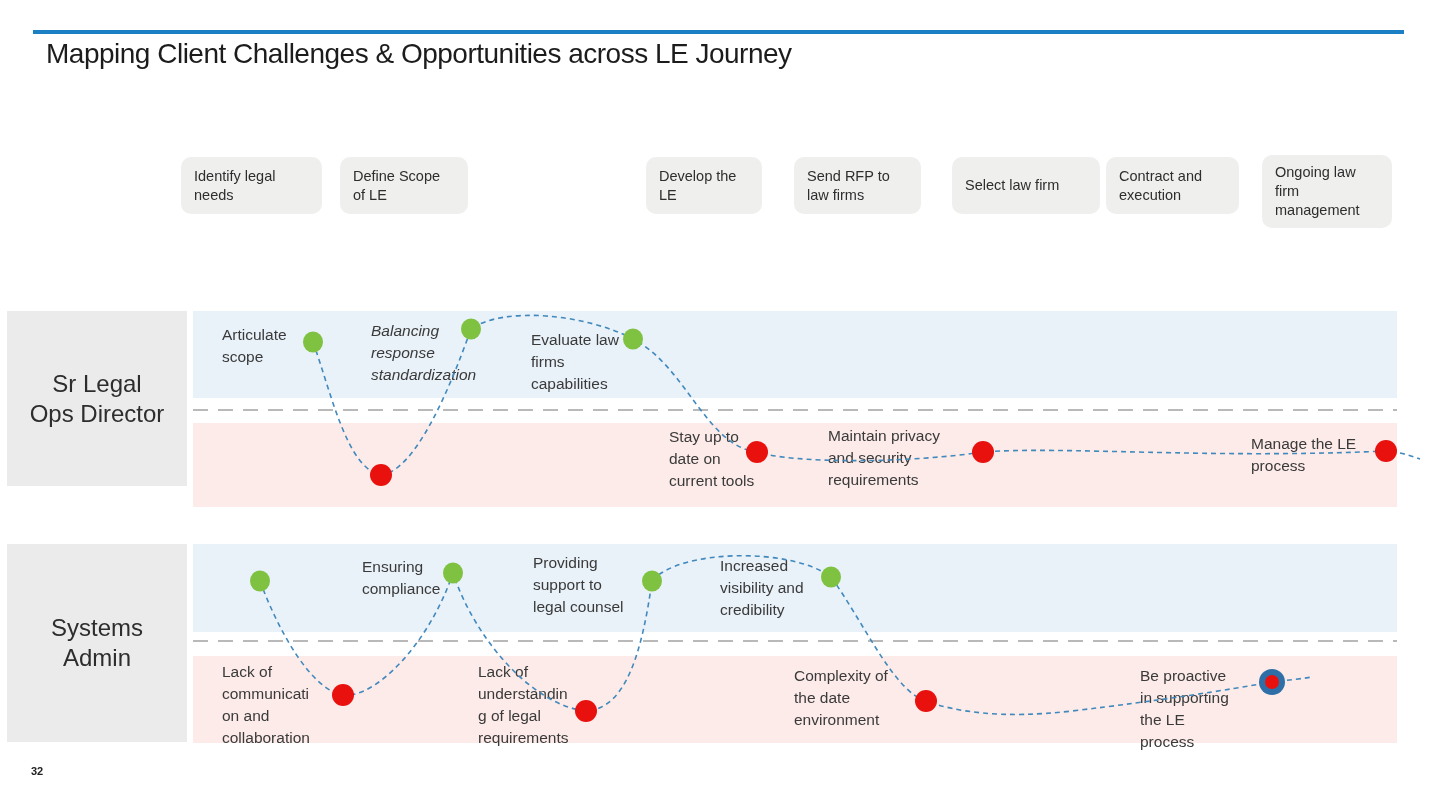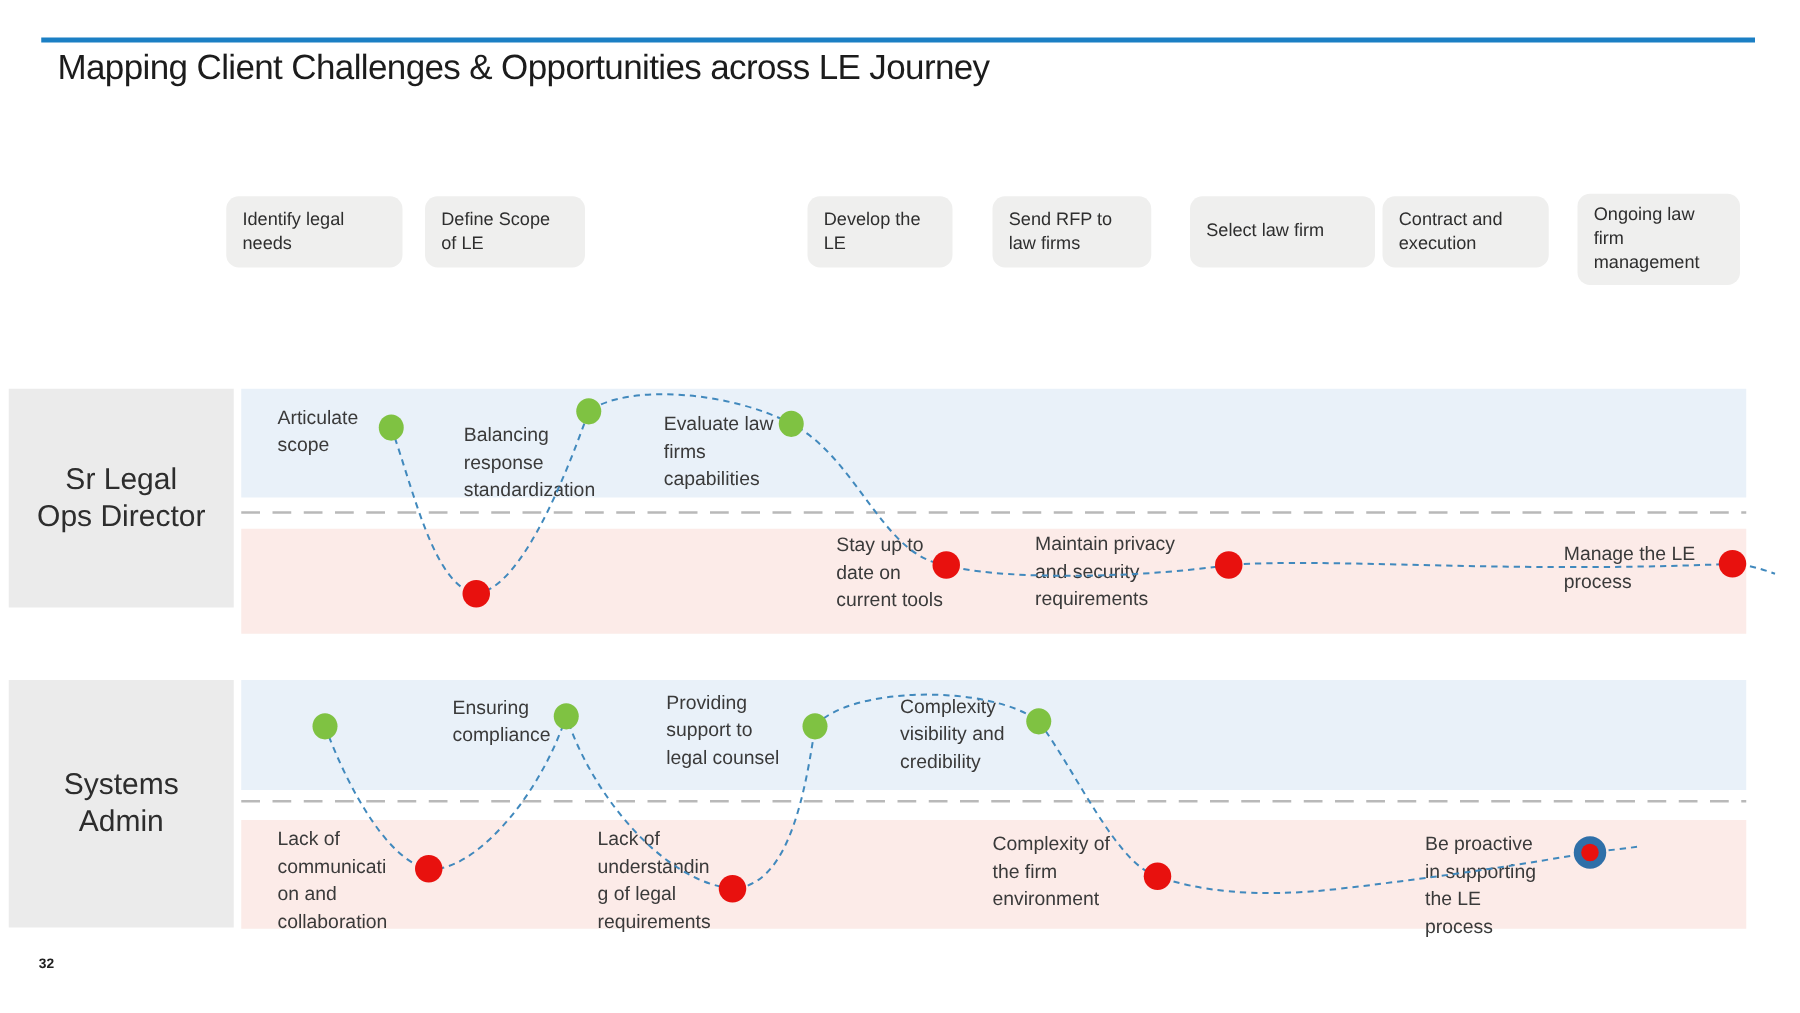--- a/index.html
+++ b/index.html
@@ -116,21 +116,21 @@
     <div>Admin</div>
   </div>
   <div class="band pos lane2-pos"></div>
   <div class="band neg lane2-neg"></div>
 
   <div id="labels-layer">
       <div class="pt-label" style="left: 222px; top: 324px;">
         <div>Articulate</div>
         <div>scope</div>
       </div>
-      <div class="pt-label" style="left: 371px; top: 338px;">
+      <div class="pt-label" style="left: 371px; top: 320px; font-style: italic;">
         <div>Balancing</div>
         <div>response</div>
         <div>standardization</div>
       </div>
       <div class="pt-label" style="left: 531px; top: 329px;">
         <div>Evaluate law</div>
         <div>firms</div>
         <div>capabilities</div>
       </div>
       <div class="pt-label" style="left: 669px; top: 426px;">
@@ -162,27 +162,27 @@
         <div>understandin</div>
         <div>g of legal</div>
         <div>requirements</div>
       </div>
       <div class="pt-label" style="left: 533px; top: 552px;">
         <div>Providing</div>
         <div>support to</div>
         <div>legal counsel</div>
       </div>
       <div class="pt-label" style="left: 720px; top: 555px;">
-        <div>Complexity</div>
+        <div>Increased</div>
         <div>visibility and</div>
         <div>credibility</div>
       </div>
       <div class="pt-label" style="left: 794px; top: 665px;">
         <div>Complexity of</div>
-        <div>the firm</div>
+        <div>the date</div>
         <div>environment</div>
       </div>
       <div class="pt-label" style="left: 1140px; top: 665px;">
         <div>Be proactive</div>
         <div>in supporting</div>
         <div>the LE</div>
         <div>process</div>
       </div>
     </div>
 

